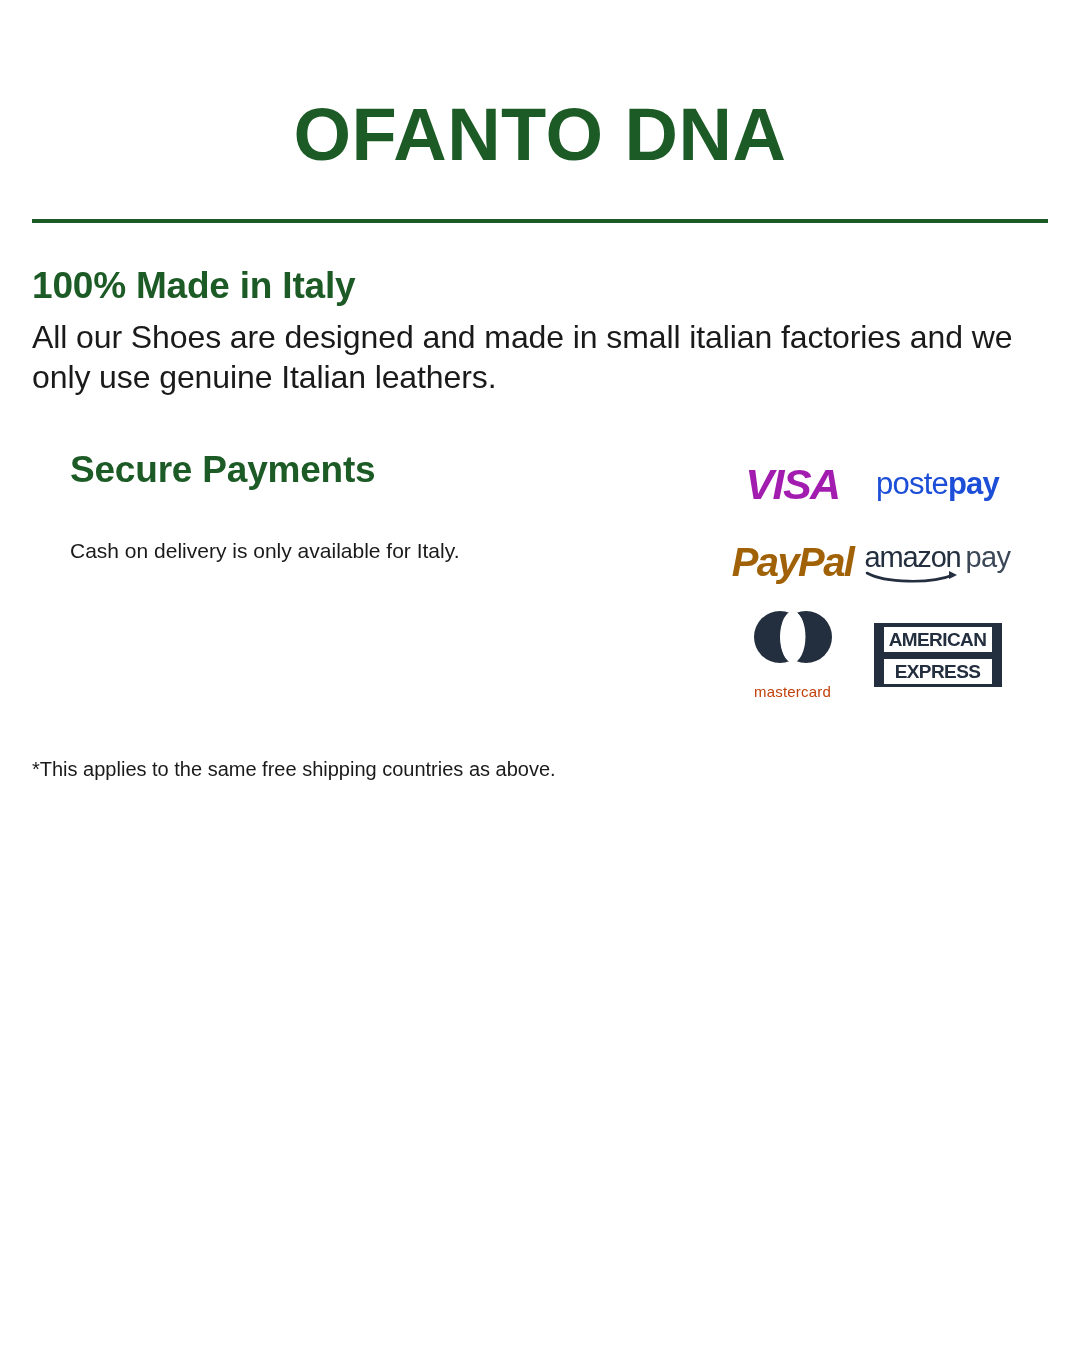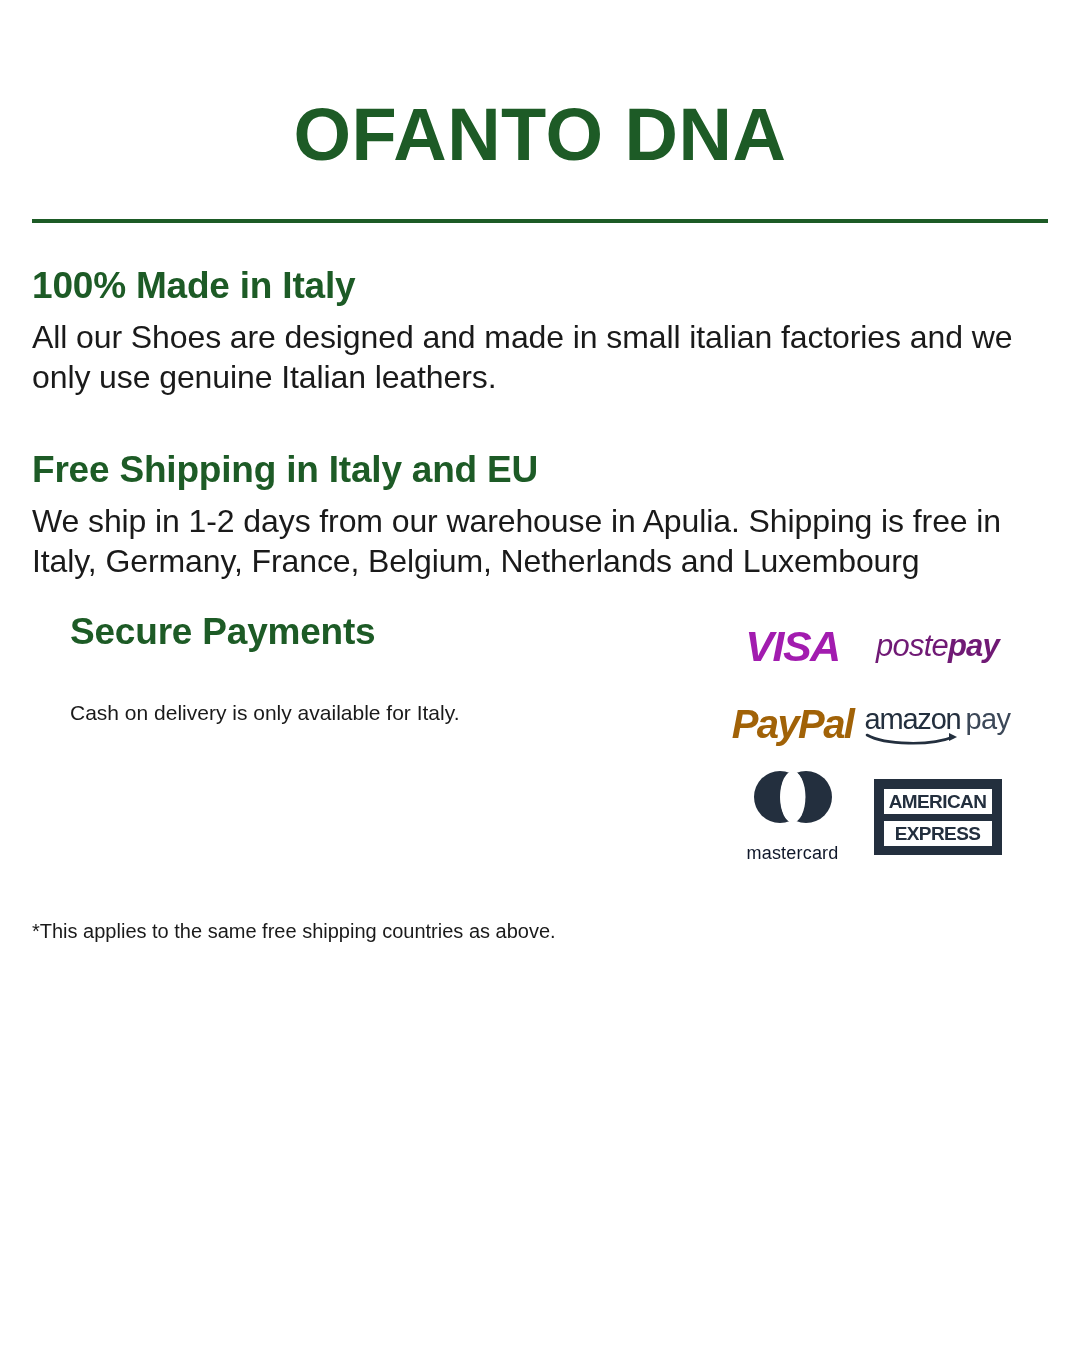--- a/index.html
+++ b/index.html
@@ -118,22 +118,21 @@
     font-family: "Liberation Sans", sans-serif;
     font-size: 43px;
     font-weight: bold;
     font-style: italic;
     color: #a21caf;
     letter-spacing: -1.5px;
   }
   .postepay-mark {
     font-family: "Liberation Sans", sans-serif;
     font-size: 31px;
-    font-style: italic;
-    color: #701a75;
+    color: #1d4ed8;
     letter-spacing: -0.8px;
     white-space: nowrap;
   }
   .postepay-mark .pp-bold { font-weight: bold; }
 
   .paypal-mark {
     font-family: "Liberation Sans", sans-serif;
     font-size: 40px;
     font-weight: bold;
     font-style: italic;
@@ -193,30 +192,30 @@
     left: 26px;
     top: 0;
     width: 26px;
     height: 52px;
     background: #ffffff;
     border-radius: 50% / 50%;
     clip-path: ellipse(13px 26px at 50% 50%);
   }
   .mc-word {
     font-family: "Liberation Sans", sans-serif;
-    font-size: 18px;
-    color: #0f172a;
+    font-size: 15px;
+    color: #c2410c;
     margin-top: 20px;
     letter-spacing: 0.2px;
   }
 
   .amex-mark {
     background: #232f3e;
     width: 128px;
-    height: 76px;
+    height: 64px;
     position: relative;
     display: flex;
     flex-direction: column;
     align-items: center;
     justify-content: center;
     gap: 3px;
   }
   .amex-band {
     background: #ffffff;
     color: #232f3e;
@@ -251,24 +250,20 @@
     <div class="title-rule"></div>
   </div>
 
   <div class="sections">
 
     <div class="section section-made">
       <h2 class="section-heading">100% Made in Italy</h2>
       <p class="section-body">All our Shoes are designed and made in small italian factories and we only use genuine Italian leathers.</p>
     </div>
 
-    <div class="section section-shipping">
-      <h2 class="section-heading">Free Shipping in Italy and EU</h2>
-      <p class="section-body">We ship in 1-2 days from our warehouse in Apulia. Shipping is free in Italy, Germany, France, Belgium, Netherlands and Luxembourg</p>
-    </div>
 
 
     <div class="payments-row">
 
       <div class="payments-left">
         <h2 class="section-heading">Secure Payments</h2>
         <p class="cash-note">Cash on delivery is only available for Italy.</p>
       </div>
 
       <div class="logo-grid">

